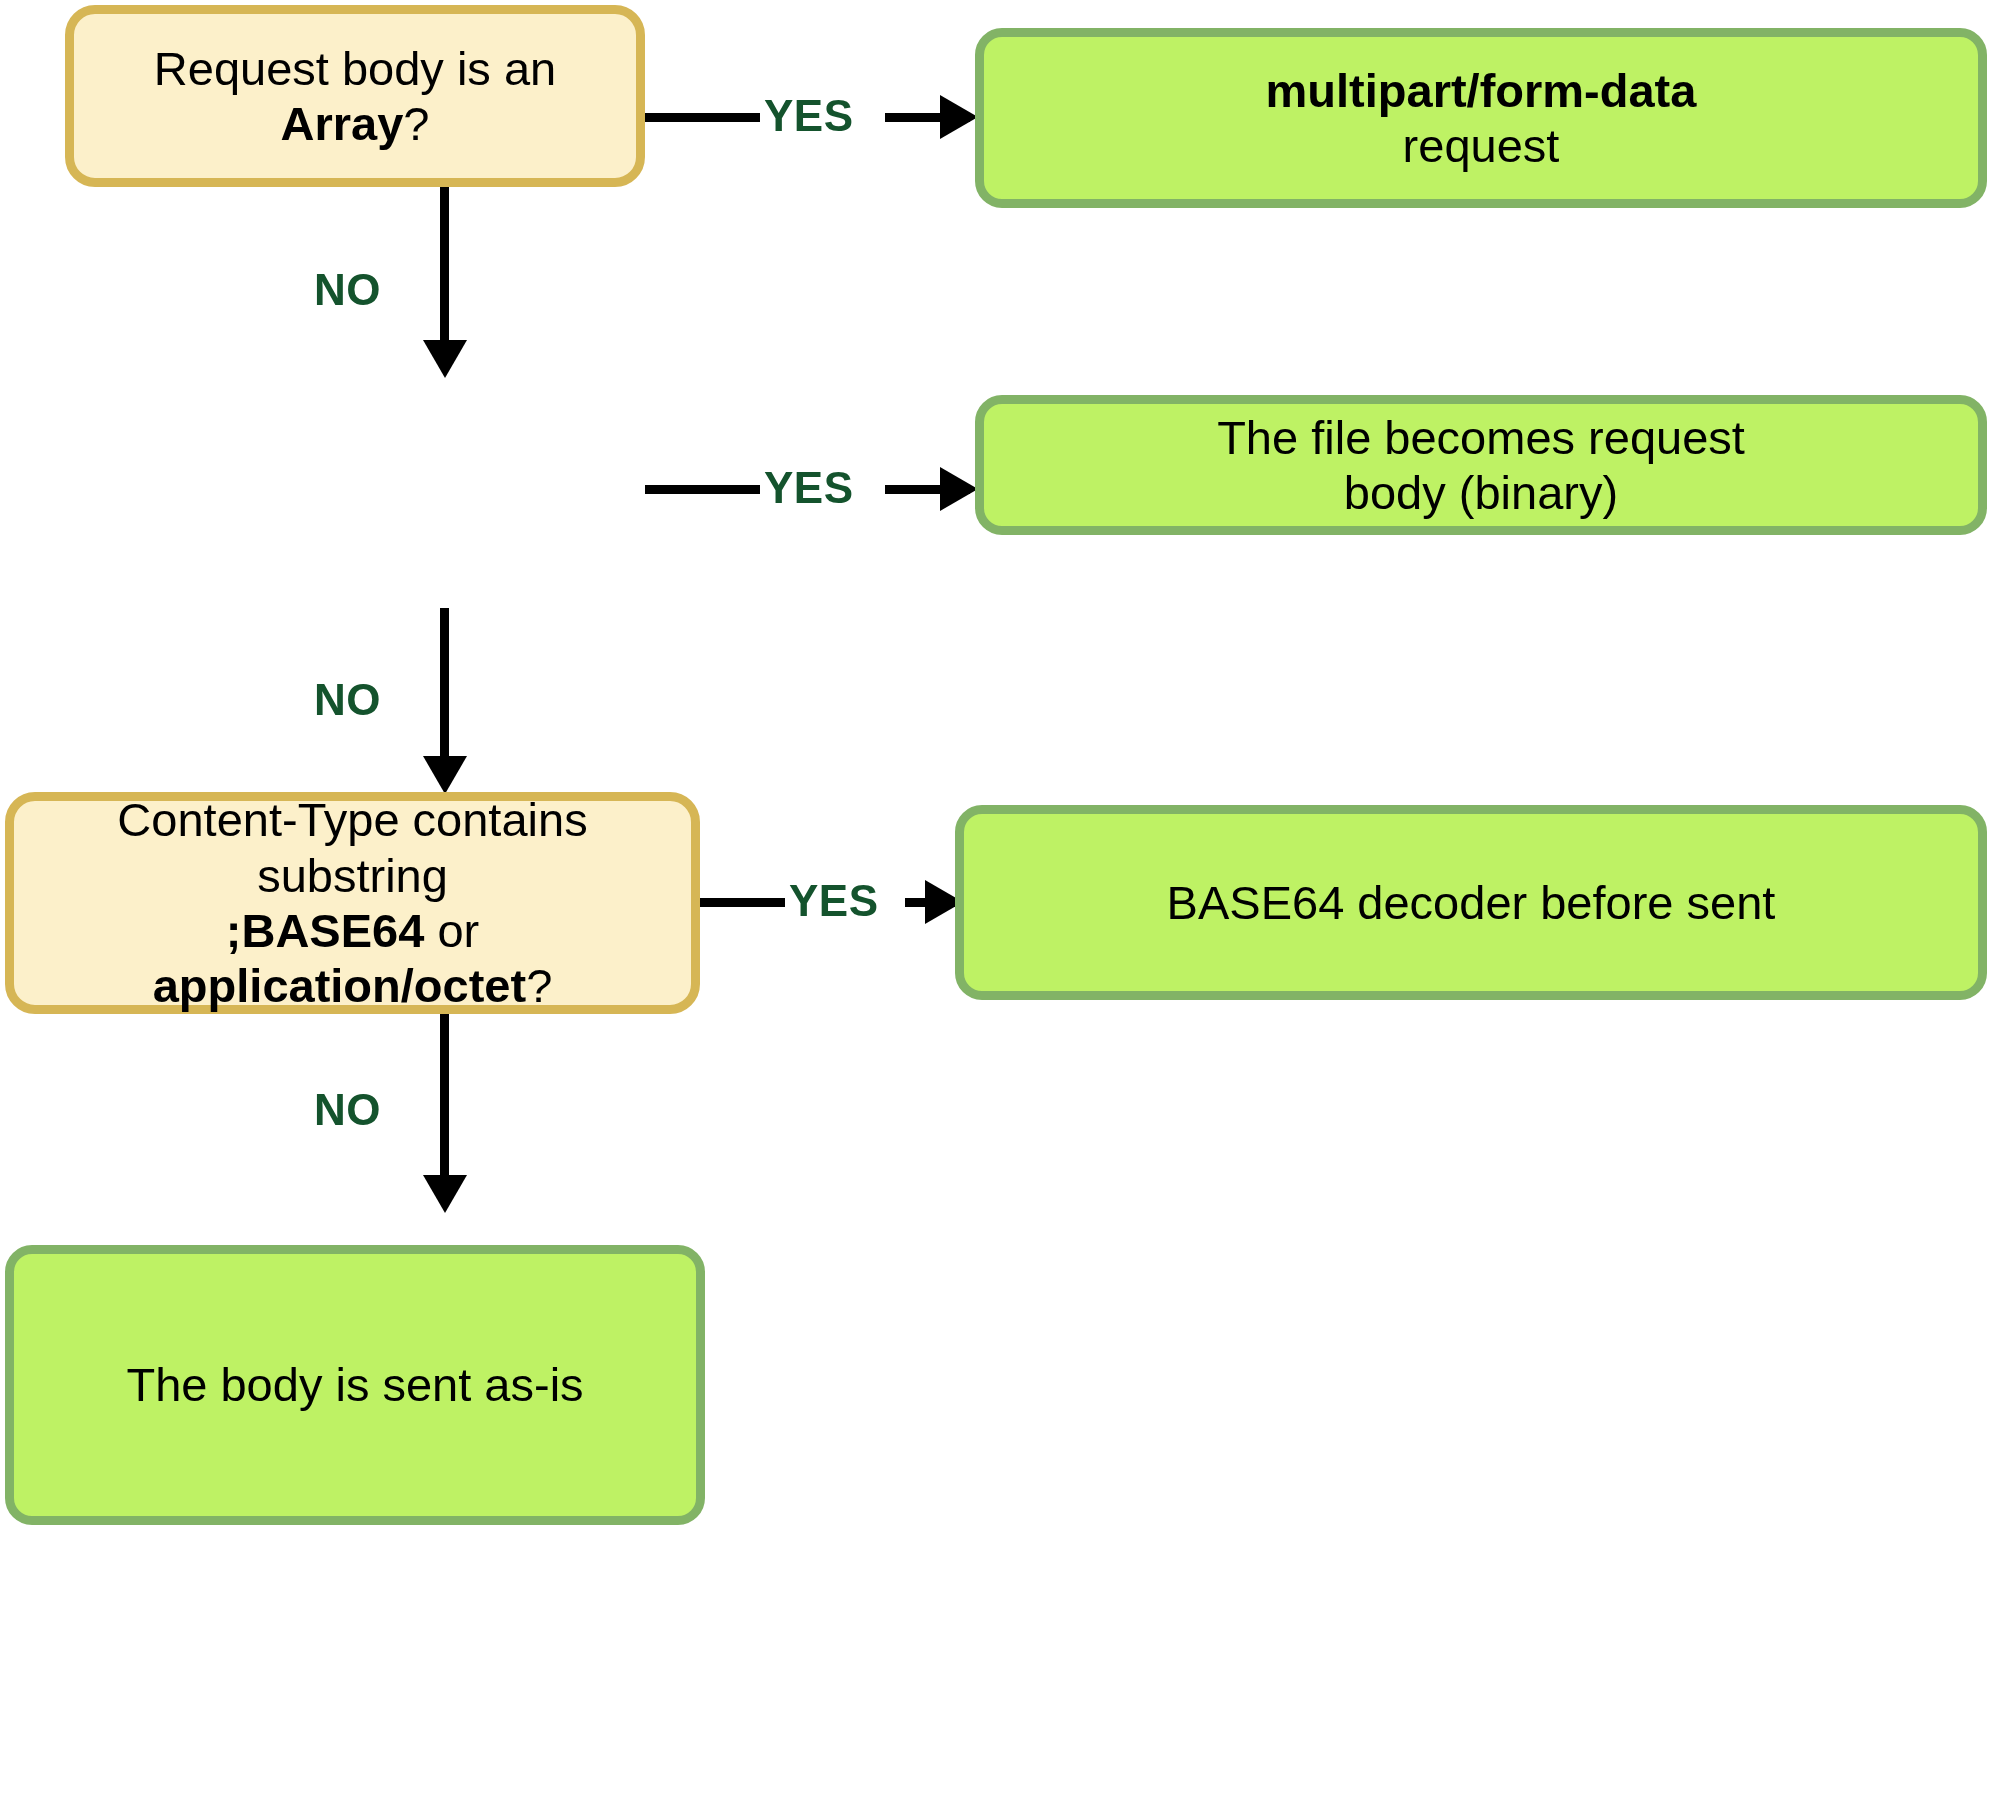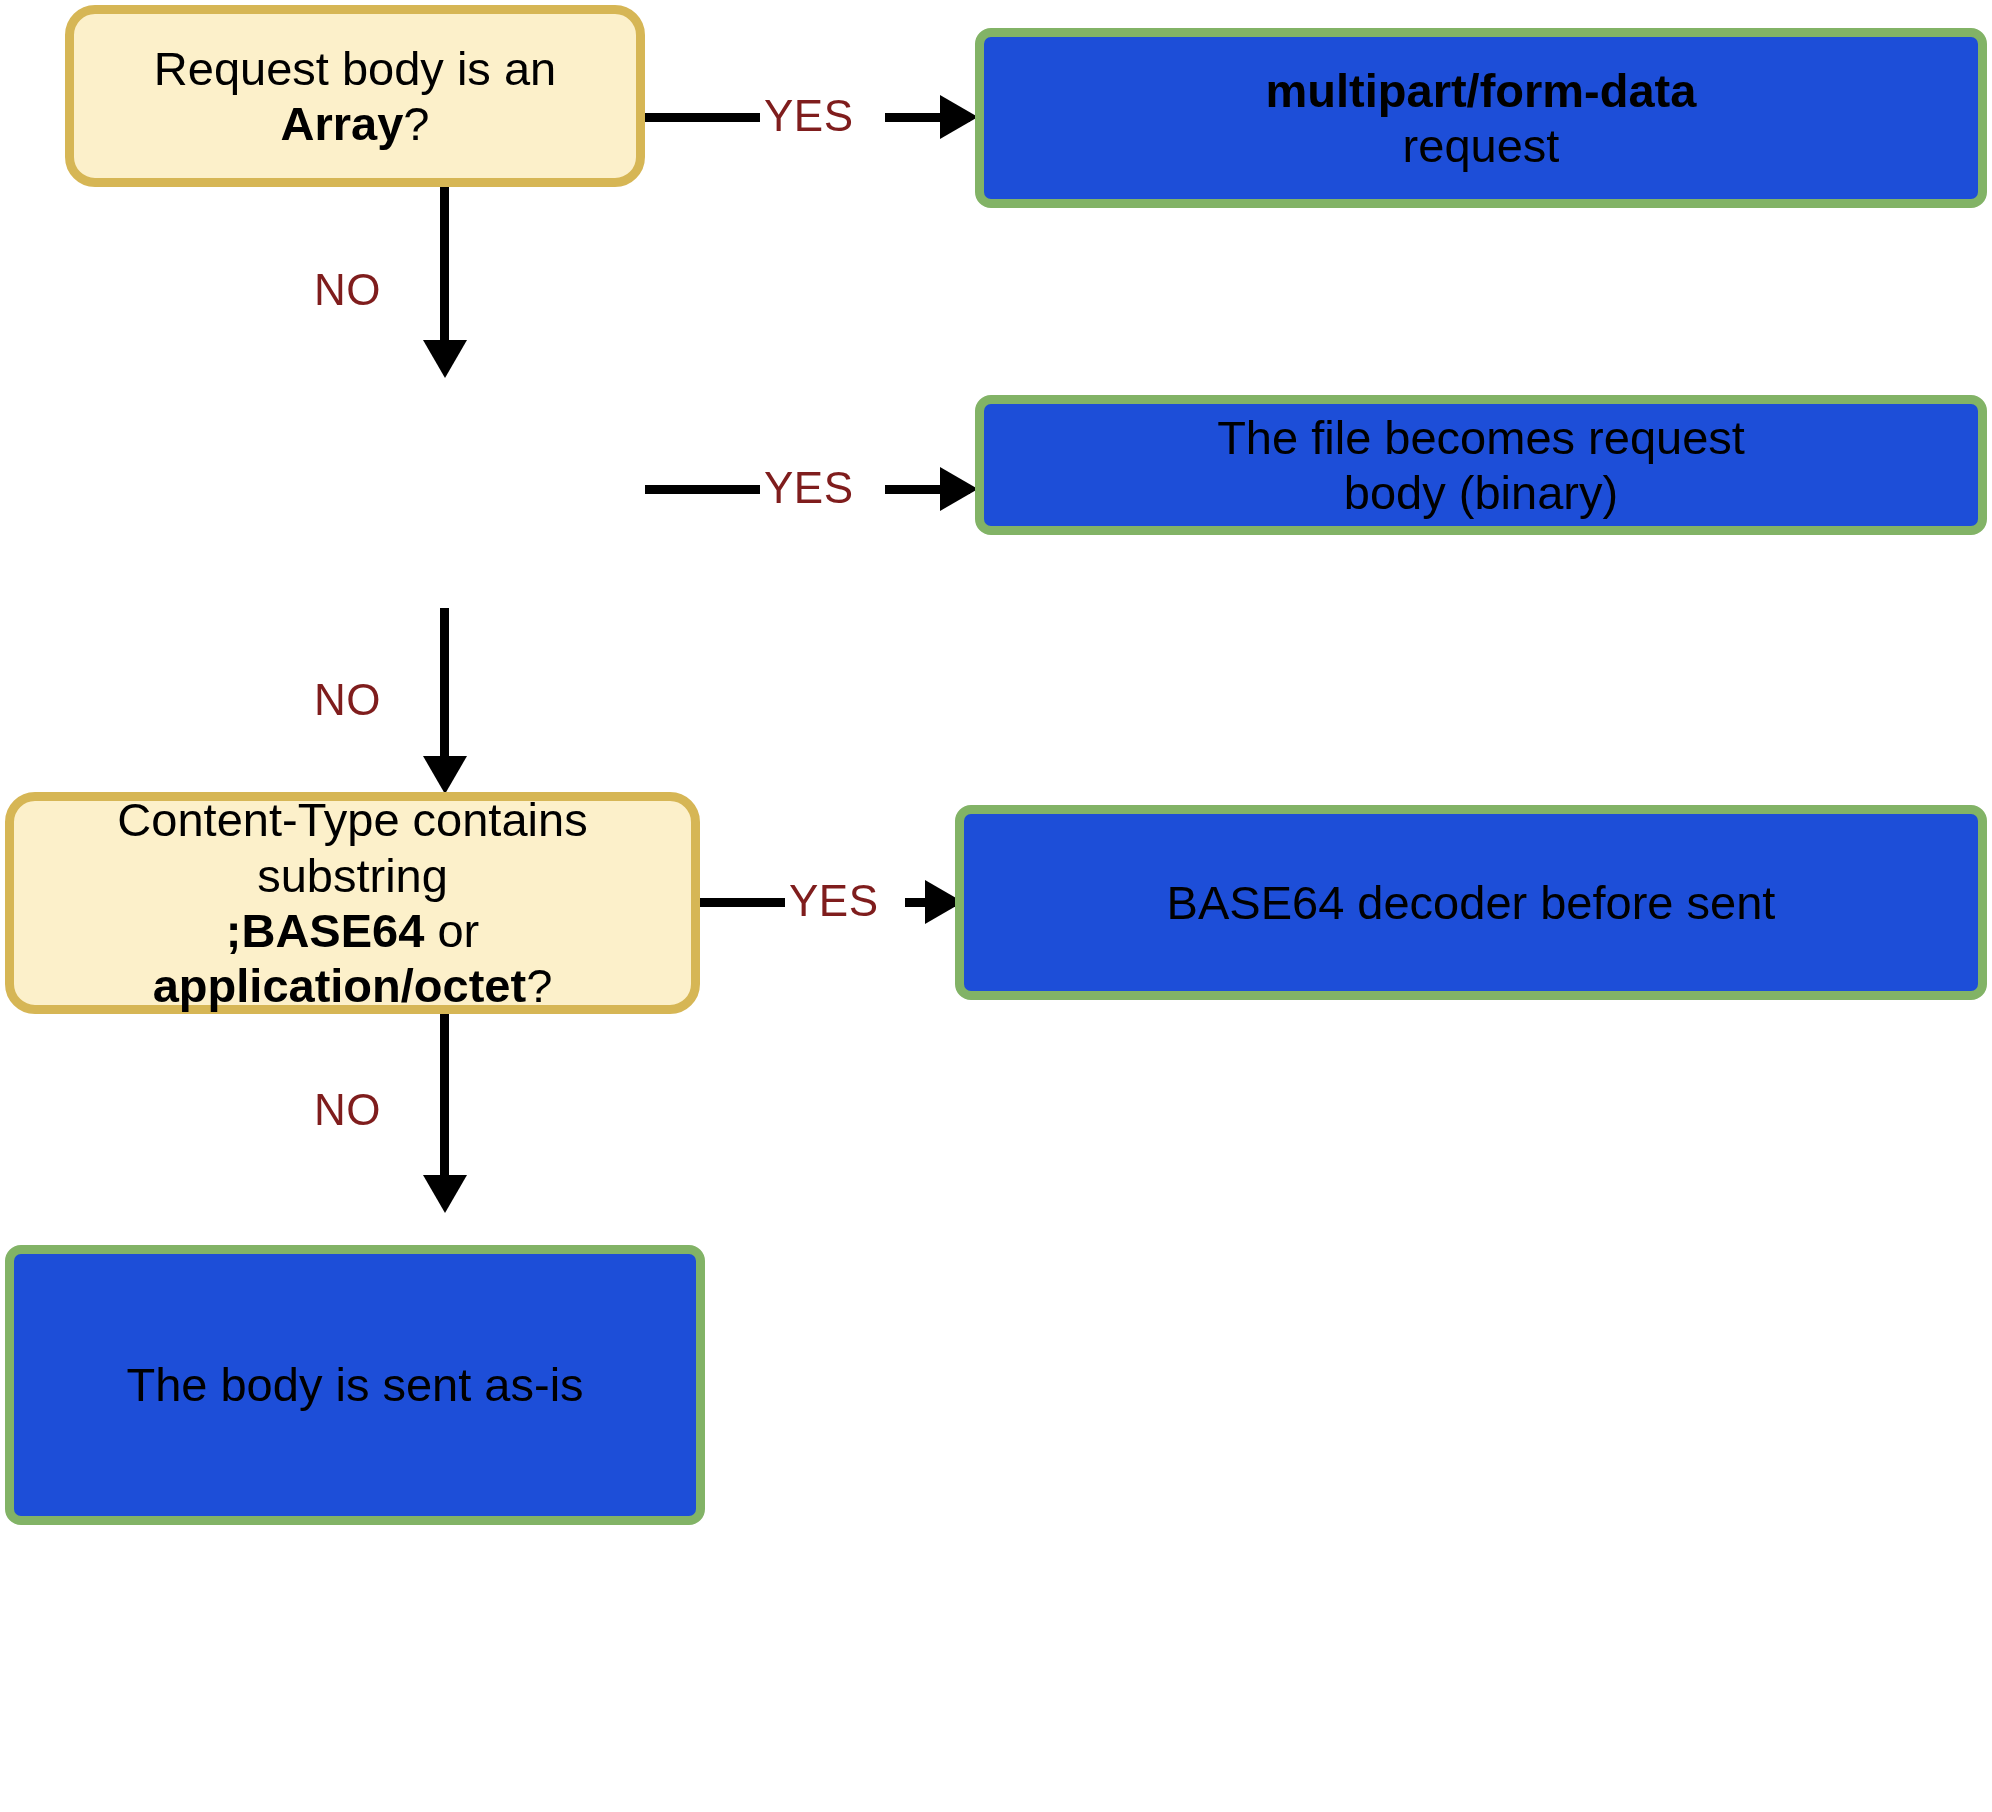--- a/index.html
+++ b/index.html
@@ -40,24 +40,24 @@
   .node .line { display: block; }
 
   .decision {
     background: #FCF0CA;
     border-color: #D6B655;
     border-width: 9px;
     border-radius: 30px;
     font-size: 47px;
   }
   .terminal {
-    background: #1d4ed8;
+    background: #bef264;
     border-color: #82B366;
     border-width: 9px;
-    border-radius: 16px;
+    border-radius: 27px;
     font-size: 47px;
   }
   .b { font-weight: bold; }
   .hline {
     position: absolute;
     height: 9px;
     background: #000000;
   }
   .vline {
     position: absolute;
@@ -74,22 +74,22 @@
   .arrow-down {
     position: absolute;
     width: 0; height: 0;
     border-left: 22px solid transparent;
     border-right: 22px solid transparent;
     border-top: 38px solid #000000;
   }
   .edge-label {
     position: absolute;
     font-size: 44px;
-    font-weight: normal;
-    color: #7f1d1d;
+    font-weight: bold;
+    color: #14532d;
     background: #ffffff;
     letter-spacing: 0.5px;
     white-space: nowrap;
     padding: 0 4px;
   }
 </style>
 </head>
 <body>
 
 <div id="canvas">

